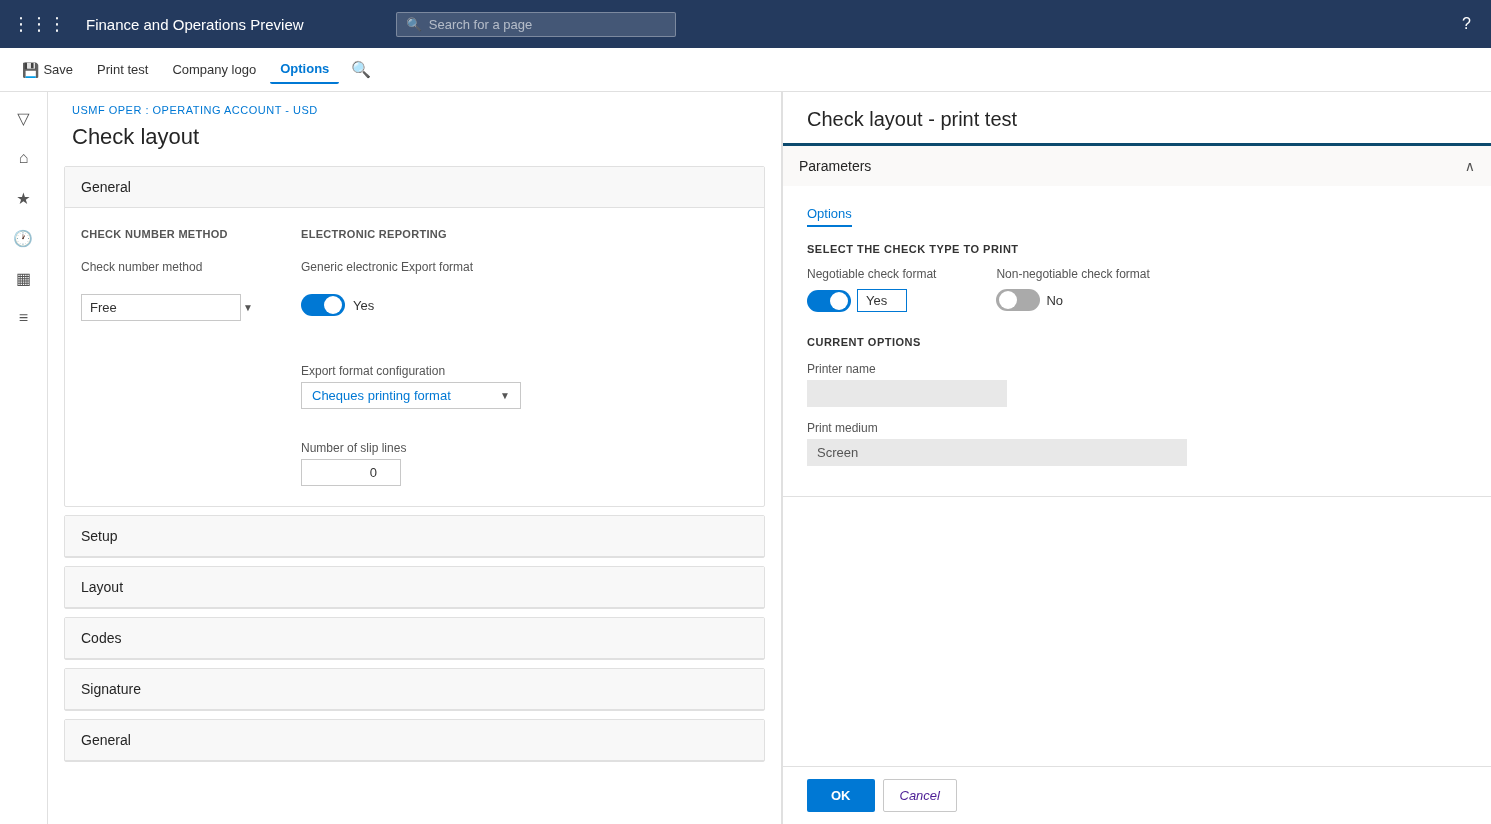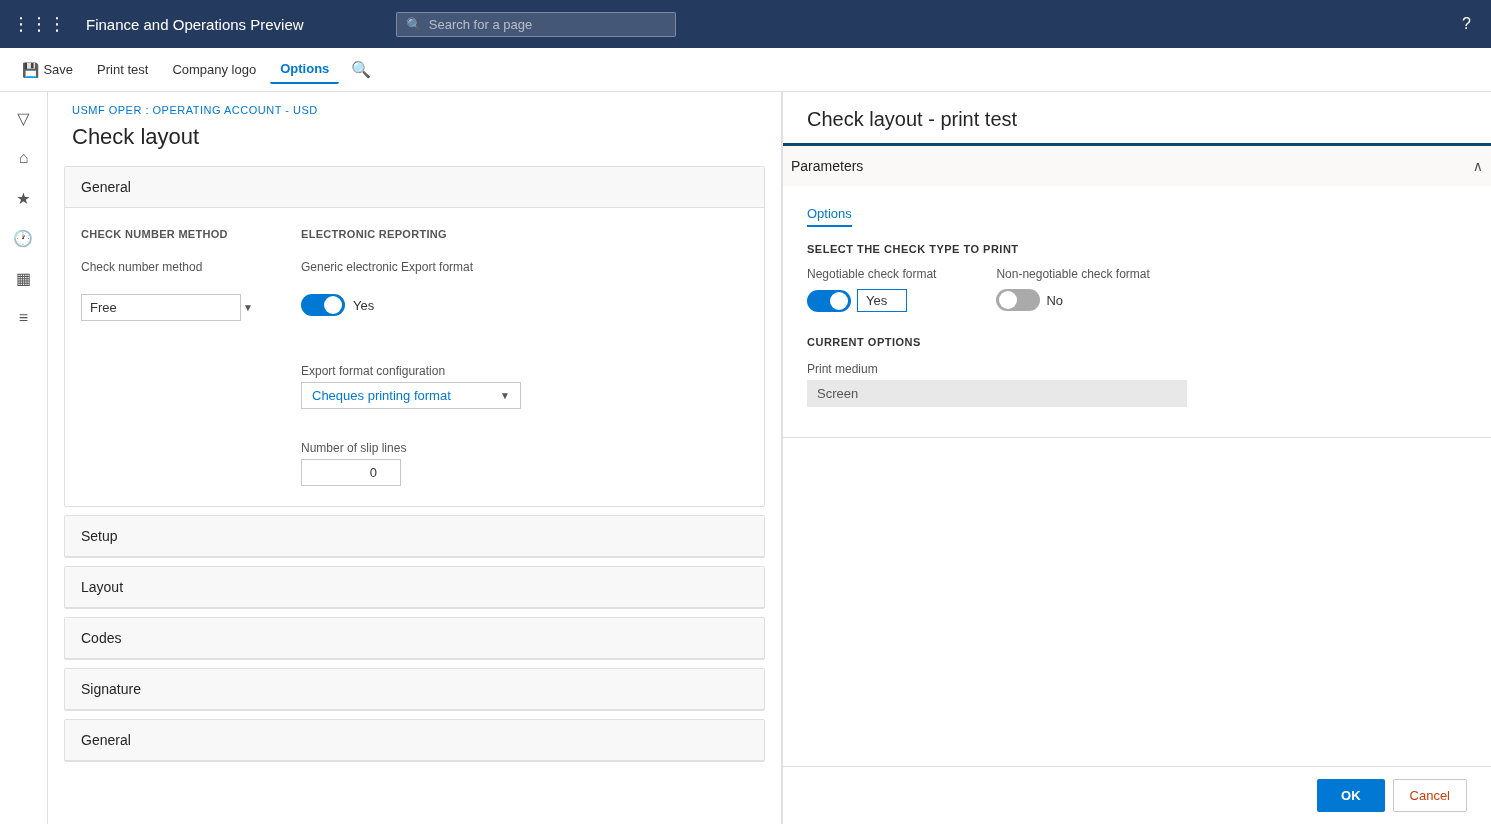--- a/index.html
+++ b/index.html
@@ -237,21 +237,21 @@
     }
     .panel-body { flex: 1; overflow-y: auto; padding: 0; }
 
     .params-section {
       border-bottom: 1px solid #e0e0e0;
     }
     .params-header {
       display: flex;
       align-items: center;
       justify-content: space-between;
-      padding: 12px 8px;
+      padding: 12px 16px;
       background: #faf9f8;
       cursor: pointer;
     }
     .params-header-title { font-size: 14px; font-weight: 500; color: #252525; }
     .params-body { padding: 16px 24px; }
 
     .params-tab {
       color: #0078d4;
       font-size: 13px;
       padding: 4px 0;
@@ -301,42 +301,42 @@
       color: #555;
       width: 200px;
       display: block;
     }
     .field-readonly-wide { width: 380px; }
 
     
     .panel-footer {
       padding: 12px 24px;
       display: flex;
-      justify-content: flex-end;
       gap: 8px;
       border-top: 1px solid #e0e0e0;
     }
     .btn-ok {
       background: #0078d4;
       color: white;
       border: none;
       padding: 8px 24px;
       font-size: 13px;
       cursor: pointer;
       border-radius: 2px;
       font-weight: 600;
     }
     .btn-cancel {
       background: white;
-      color: #c2410c;
+      color: #4c1d95;
       border: 1px solid #c8c8c8;
       padding: 8px 16px;
       font-size: 13px;
       cursor: pointer;
       border-radius: 2px;
+      font-style: italic;
     }
 
     .collapsed-section {
       background: white;
     }
   </style>
 </head>
 <body>
 
 <div class="topbar">
@@ -493,20 +493,24 @@
                 </div>
                 <span class="toggle-label">No</span>
               </div>
             </div>
           </div>
 
           
           <div class="current-options-section">
             <div class="current-options-title">CURRENT OPTIONS</div>
 
+            <div class="field-row">
+              <div class="field-label">Printer name</div>
+              <div class="field-readonly">&nbsp;</div>
+            </div>
 
             <div class="field-row">
               <div class="field-label">Print medium</div>
               <div class="field-readonly field-readonly-wide">Screen</div>
             </div>
           </div>
         </div>
       </div>
     </div>
 

